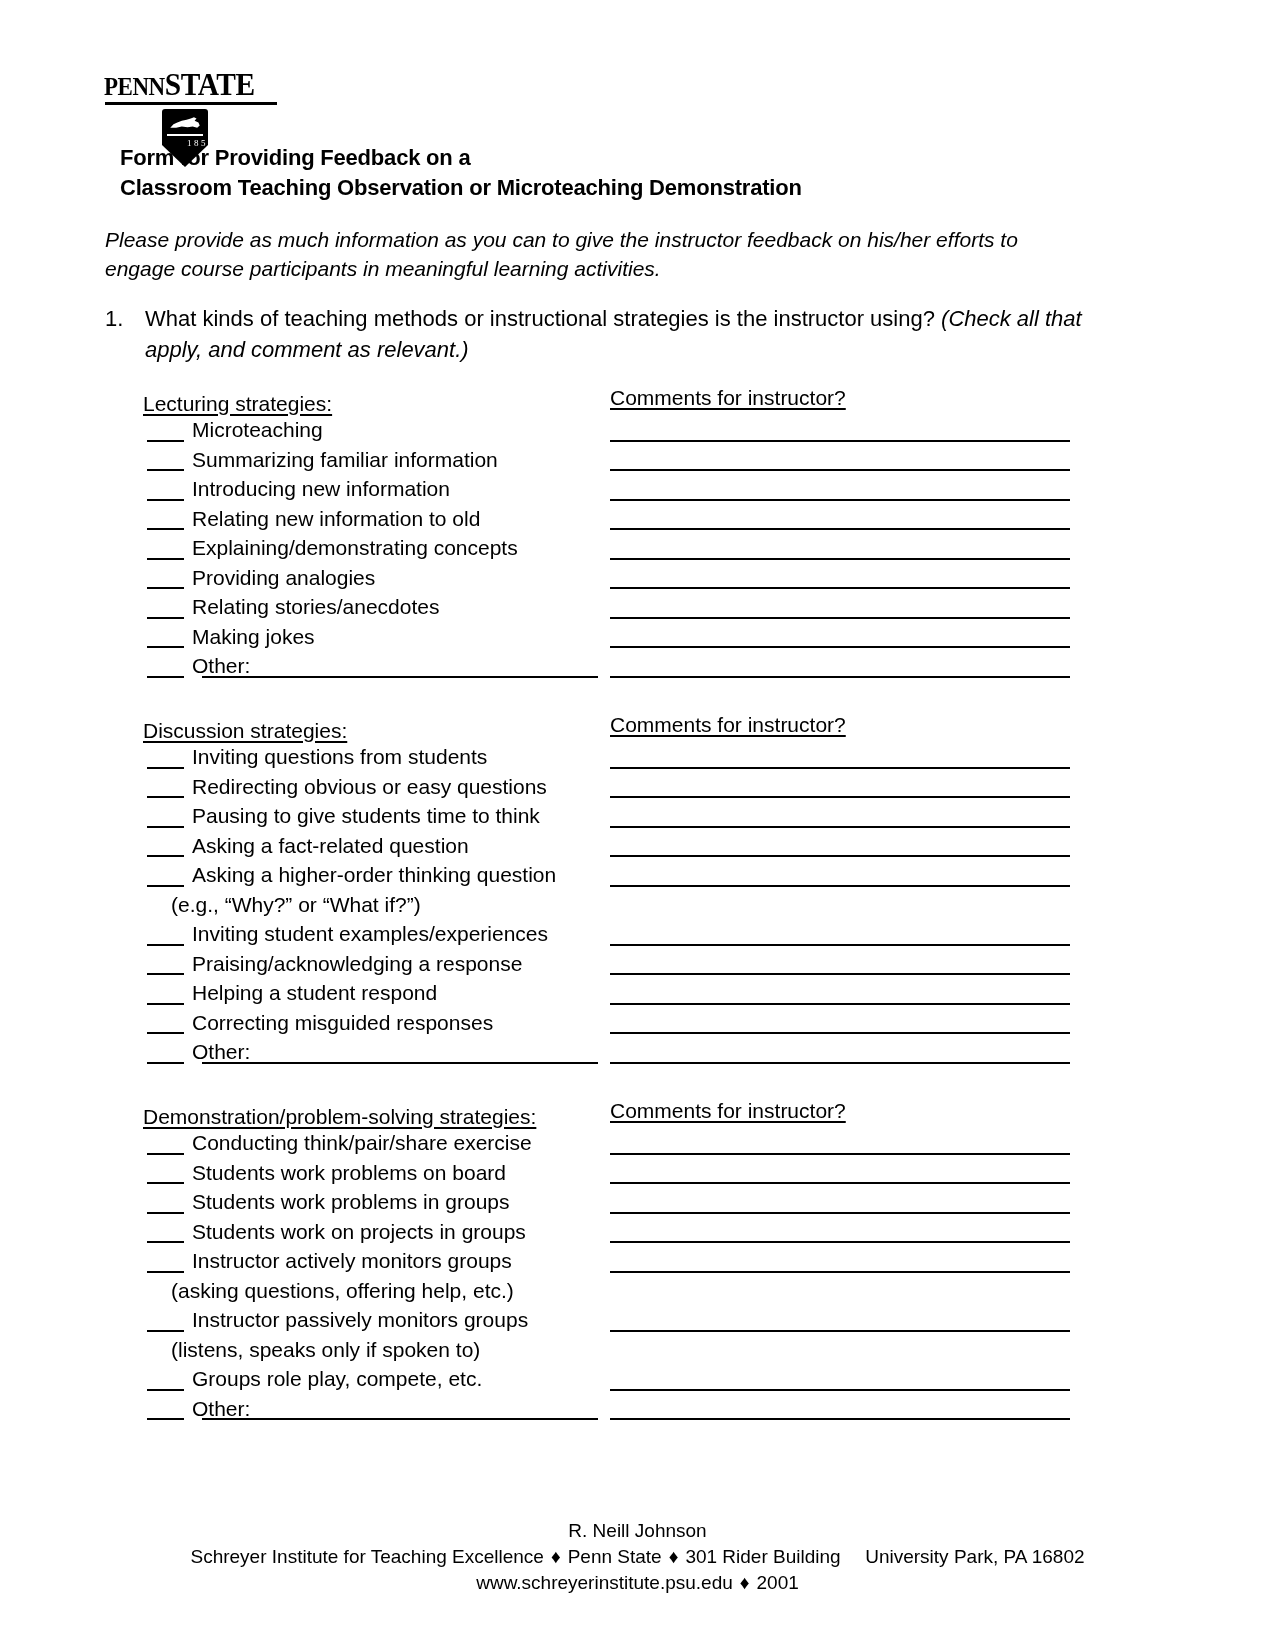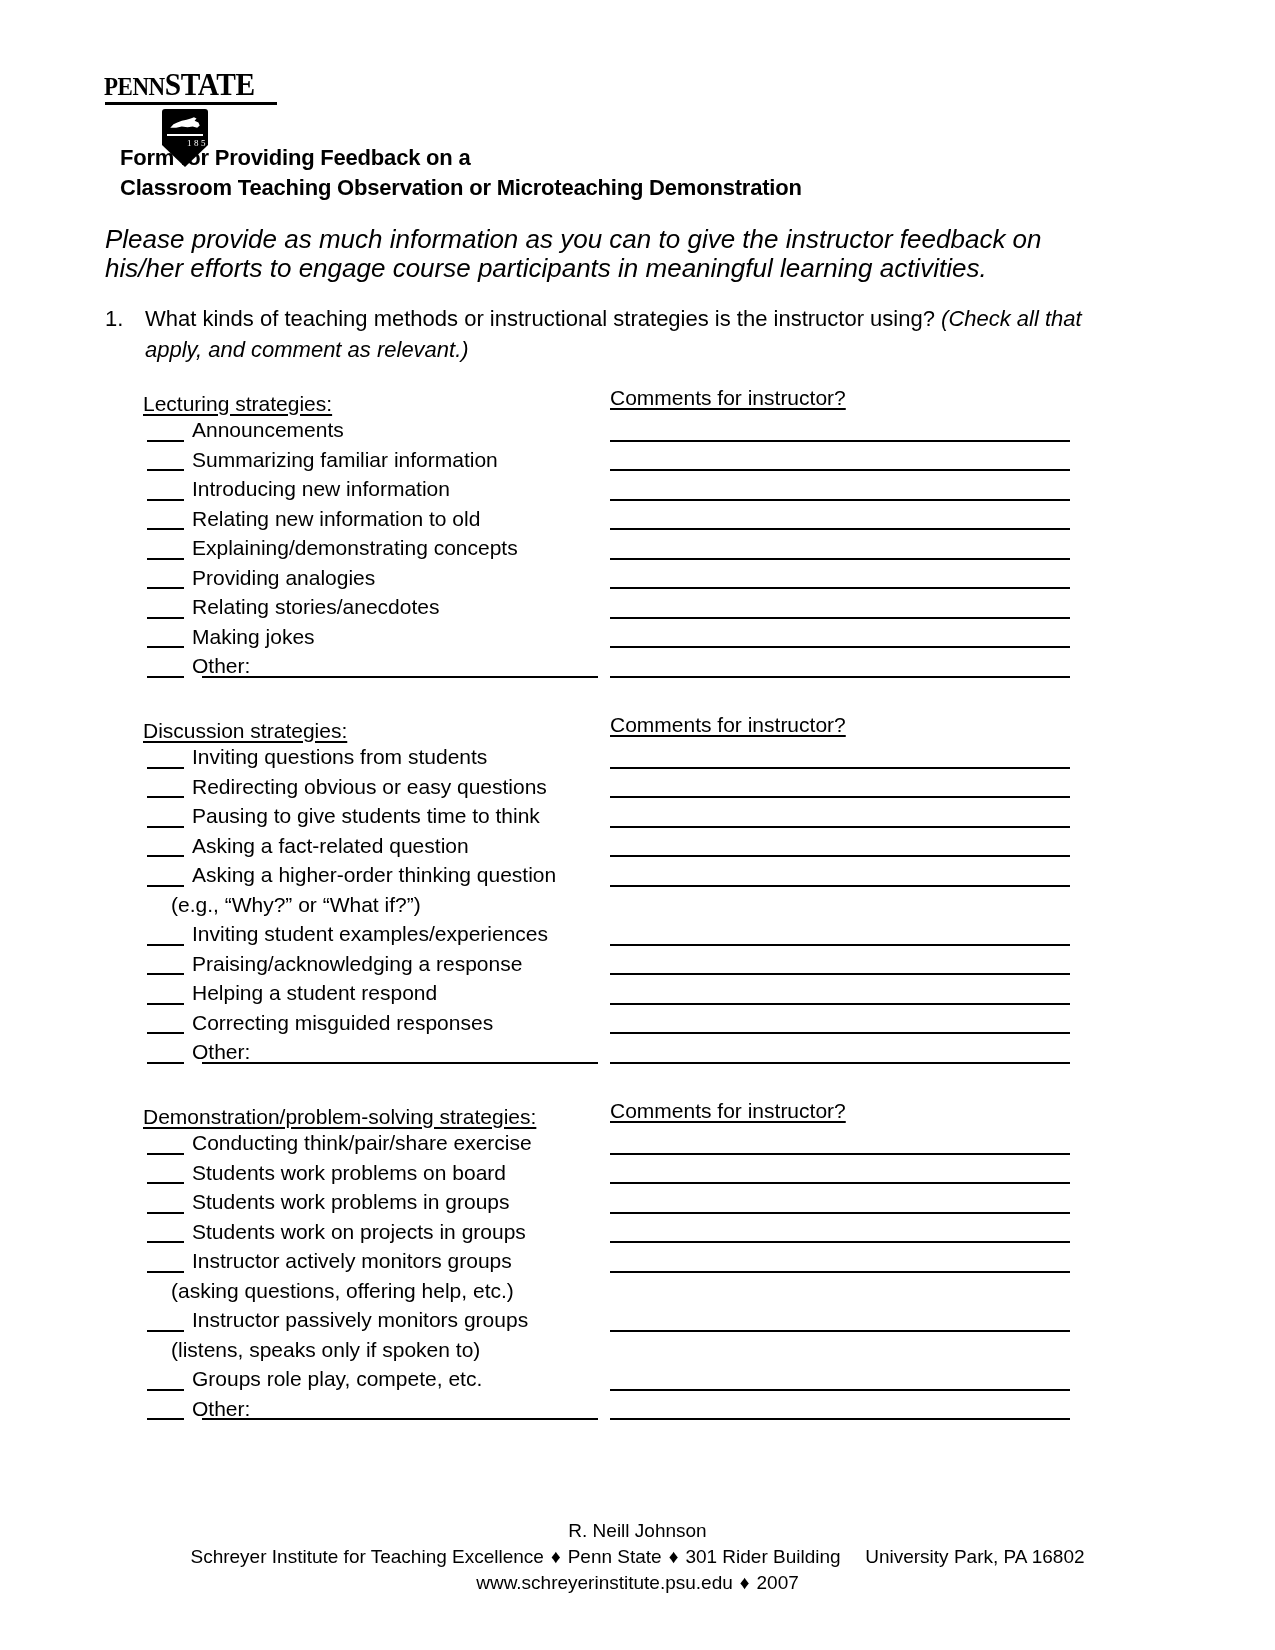--- a/index.html
+++ b/index.html
@@ -99,21 +99,21 @@
   }
   .title .t-line { display: block; }
 
   
   .intro {
     position: absolute;
     left: 105px;
     top: 225px;
     width: 960px;
     font-style: italic;
-    font-size: 26px;
+    font-size: 21px;
     line-height: 29px;
   }
 
   
   .question {
     position: absolute;
     left: 105px;
     top: 303px;
     width: 985px;
     font-size: 22px;
@@ -231,21 +231,21 @@
   </div>
 
   <div id="sections-root">
       <div class="section" style="top: 385px;">
         <div class="sec-heads">
           <div class="sec-head left">Lecturing strategies:</div>
           <div class="sec-head right">Comments for instructor?</div>
         </div>
         <div class="row">
           <div class="blank"></div>
-          <div class="item-label">Announcements</div>
+          <div class="item-label">Microteaching</div>
           <div class="comment-line"></div>
         </div>
         <div class="row">
           <div class="blank"></div>
           <div class="item-label">Summarizing familiar information</div>
           <div class="comment-line"></div>
         </div>
         <div class="row">
           <div class="blank"></div>
           <div class="item-label">Introducing new information</div>
@@ -394,16 +394,16 @@
           <div class="item-label">Other:</div>
           <div class="write-line" style="left: 59px; width: 396px;"></div>
           <div class="comment-line"></div>
         </div>
       </div>
     </div>
 
   <div class="footer">
     <span class="f-line">R. Neill Johnson</span>
     <span class="f-line"><span>Schreyer Institute for Teaching Excellence</span><span class="sep">♦</span><span>Penn State</span><span class="sep">♦</span><span>301 Rider Building</span><span class="sep">&nbsp;&nbsp;</span><span>University Park, PA 16802</span></span>
-    <span class="f-line"><span>www.schreyerinstitute.psu.edu</span><span class="sep">♦</span><span>2007</span></span>
+    <span class="f-line"><span>www.schreyerinstitute.psu.edu</span><span class="sep">♦</span><span>2001</span></span>
   </div>
 
 </div>
 
 </body></html>

